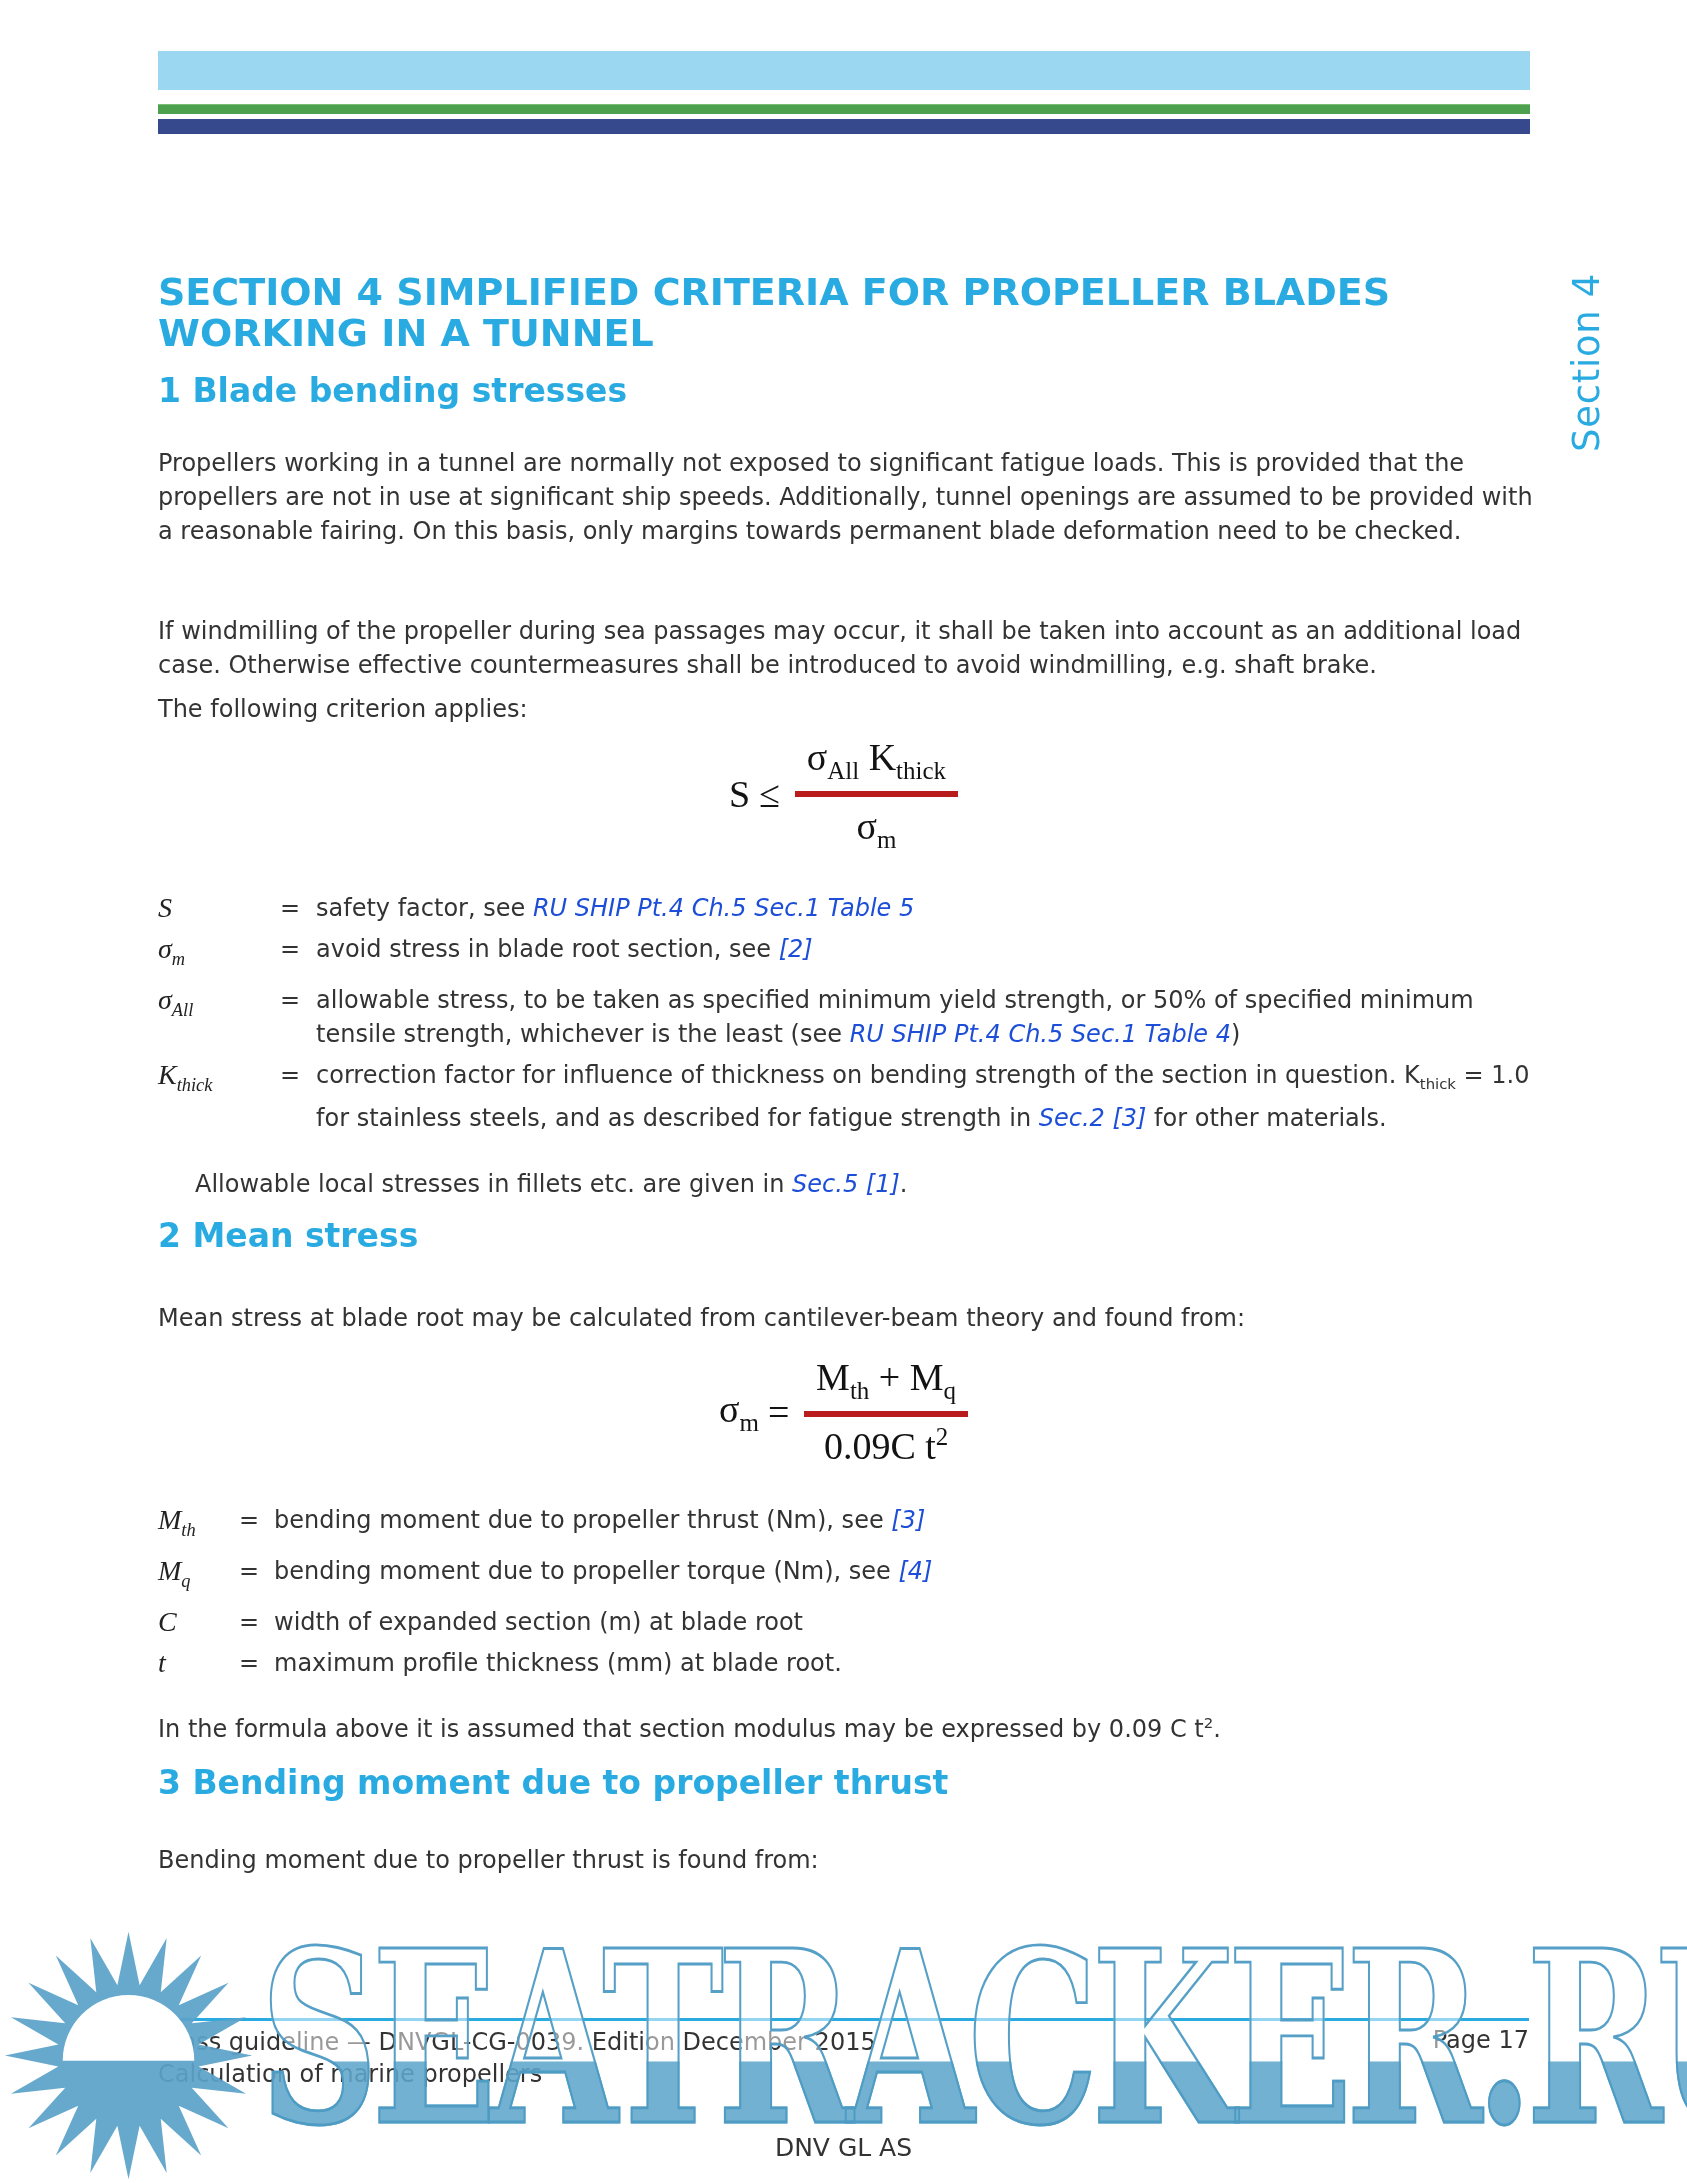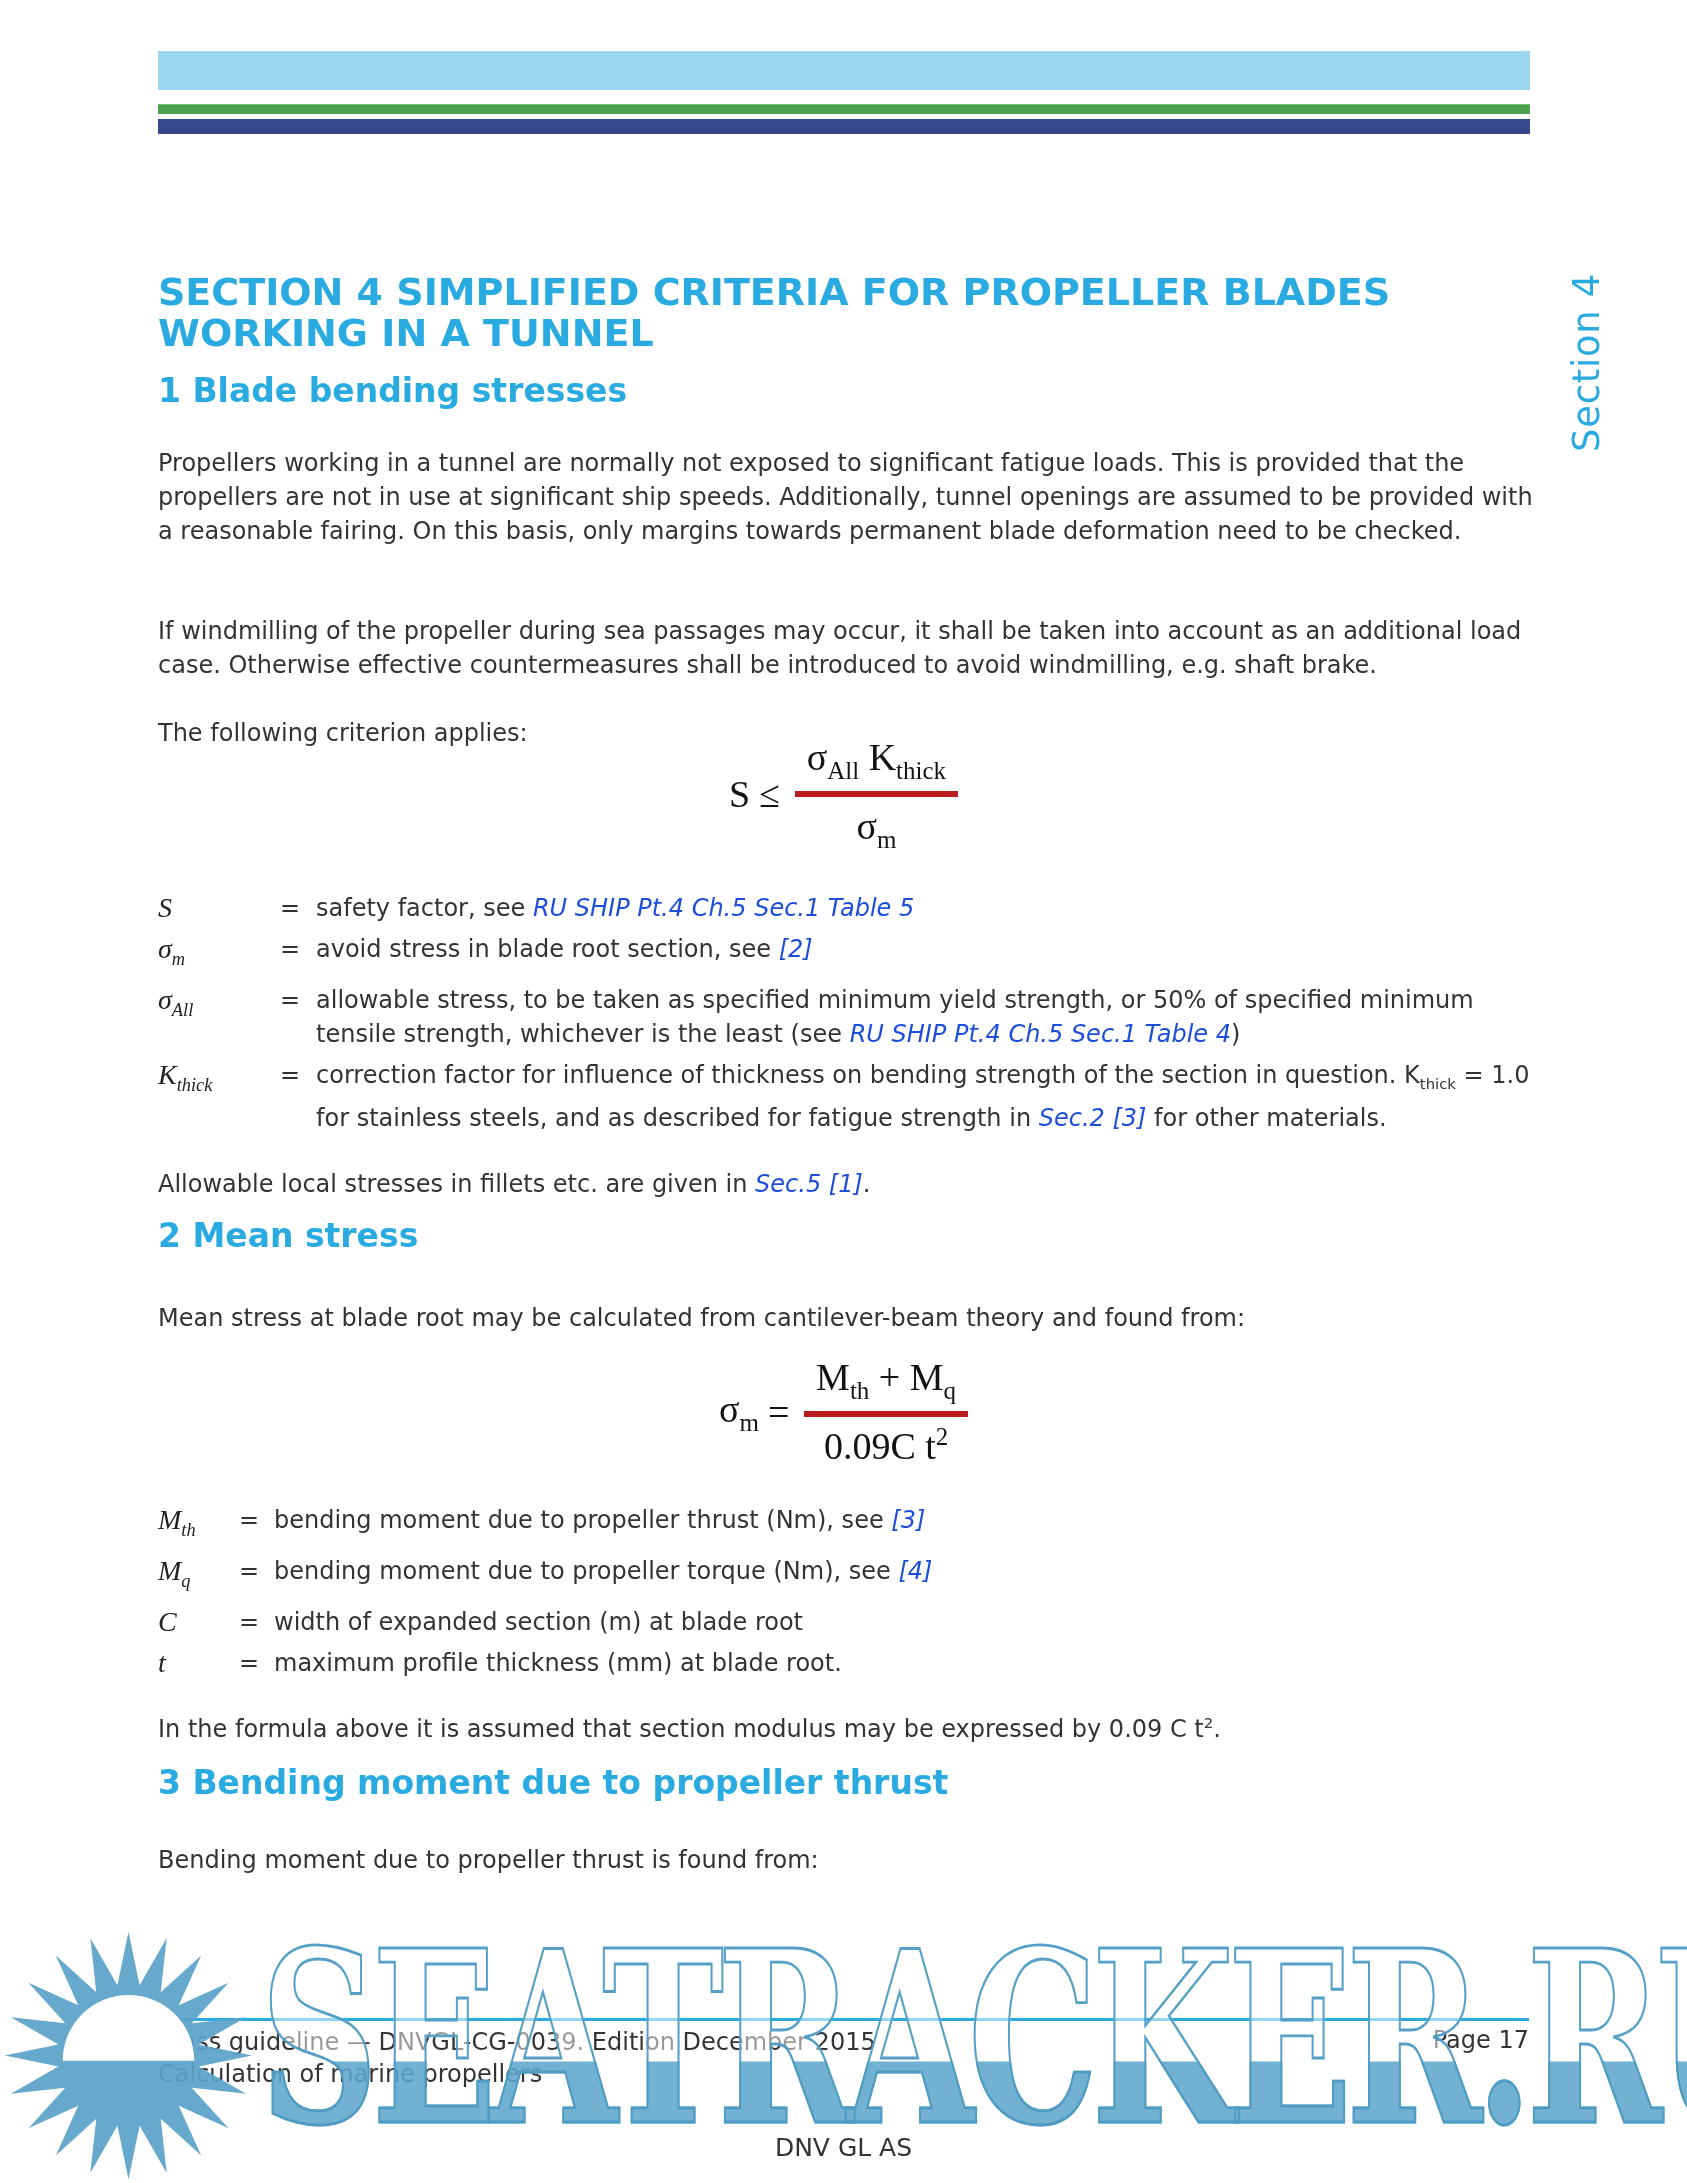--- a/index.html
+++ b/index.html
@@ -20,22 +20,22 @@
   }
   
   .doc-title{
     position:absolute;left:158px;top:247px;width:1307px;
     font-size:38px;font-weight:bold;color:#29abe2;line-height:41px;
   }
   .h2{position:absolute;left:158px;font-size:33px;font-weight:bold;color:#29abe2;white-space:nowrap;}
   .h2-1{top:371px;} .h2-2{top:1216px;} .h2-3{top:1763px;}
   
   .body-text{position:absolute;left:158px;width:1393px;font-size:24px;line-height:34px;color:#333;}
-  .p1{top:422px;} .p2{top:566px;margin-top:48px;} .p3{top:692px;}
-  .note1{top:1143px;} .p4{top:1277px;} .note2{top:1682px;} .p5{top:1819px;}
+  .p1{top:422px;} .p2{top:566px;margin-top:48px;} .p3{top:668px;}
+  .note1{top:1143px;margin-left:37px;} .p4{top:1277px;} .note2{top:1682px;} .p5{top:1819px;}
   .link{color:#1d4ed8;text-decoration:none;cursor:pointer;font-style:italic;}
   .body-text sub,.deftext sub{font-size:0.62em;}
   .body-text sup,.deftext sup{font-size:0.62em;}
   
   .formula{
     position:absolute;left:0;width:1687px;display:flex;justify-content:center;align-items:center;
     font-family:"Liberation Serif","DejaVu Serif",serif;font-size:38px;color:#131313;
   }
   .f1{top:735px;} .f2{top:1355px;}
   .formula sub{font-size:25px;}

